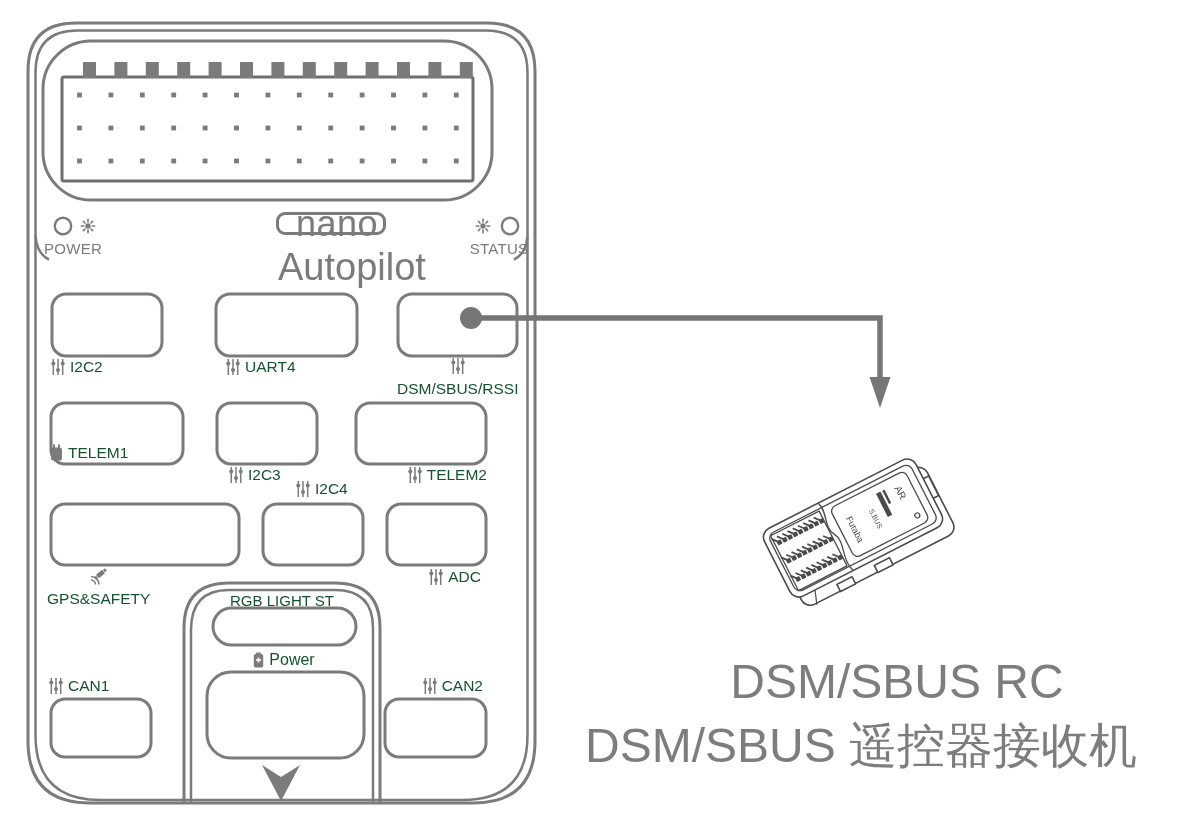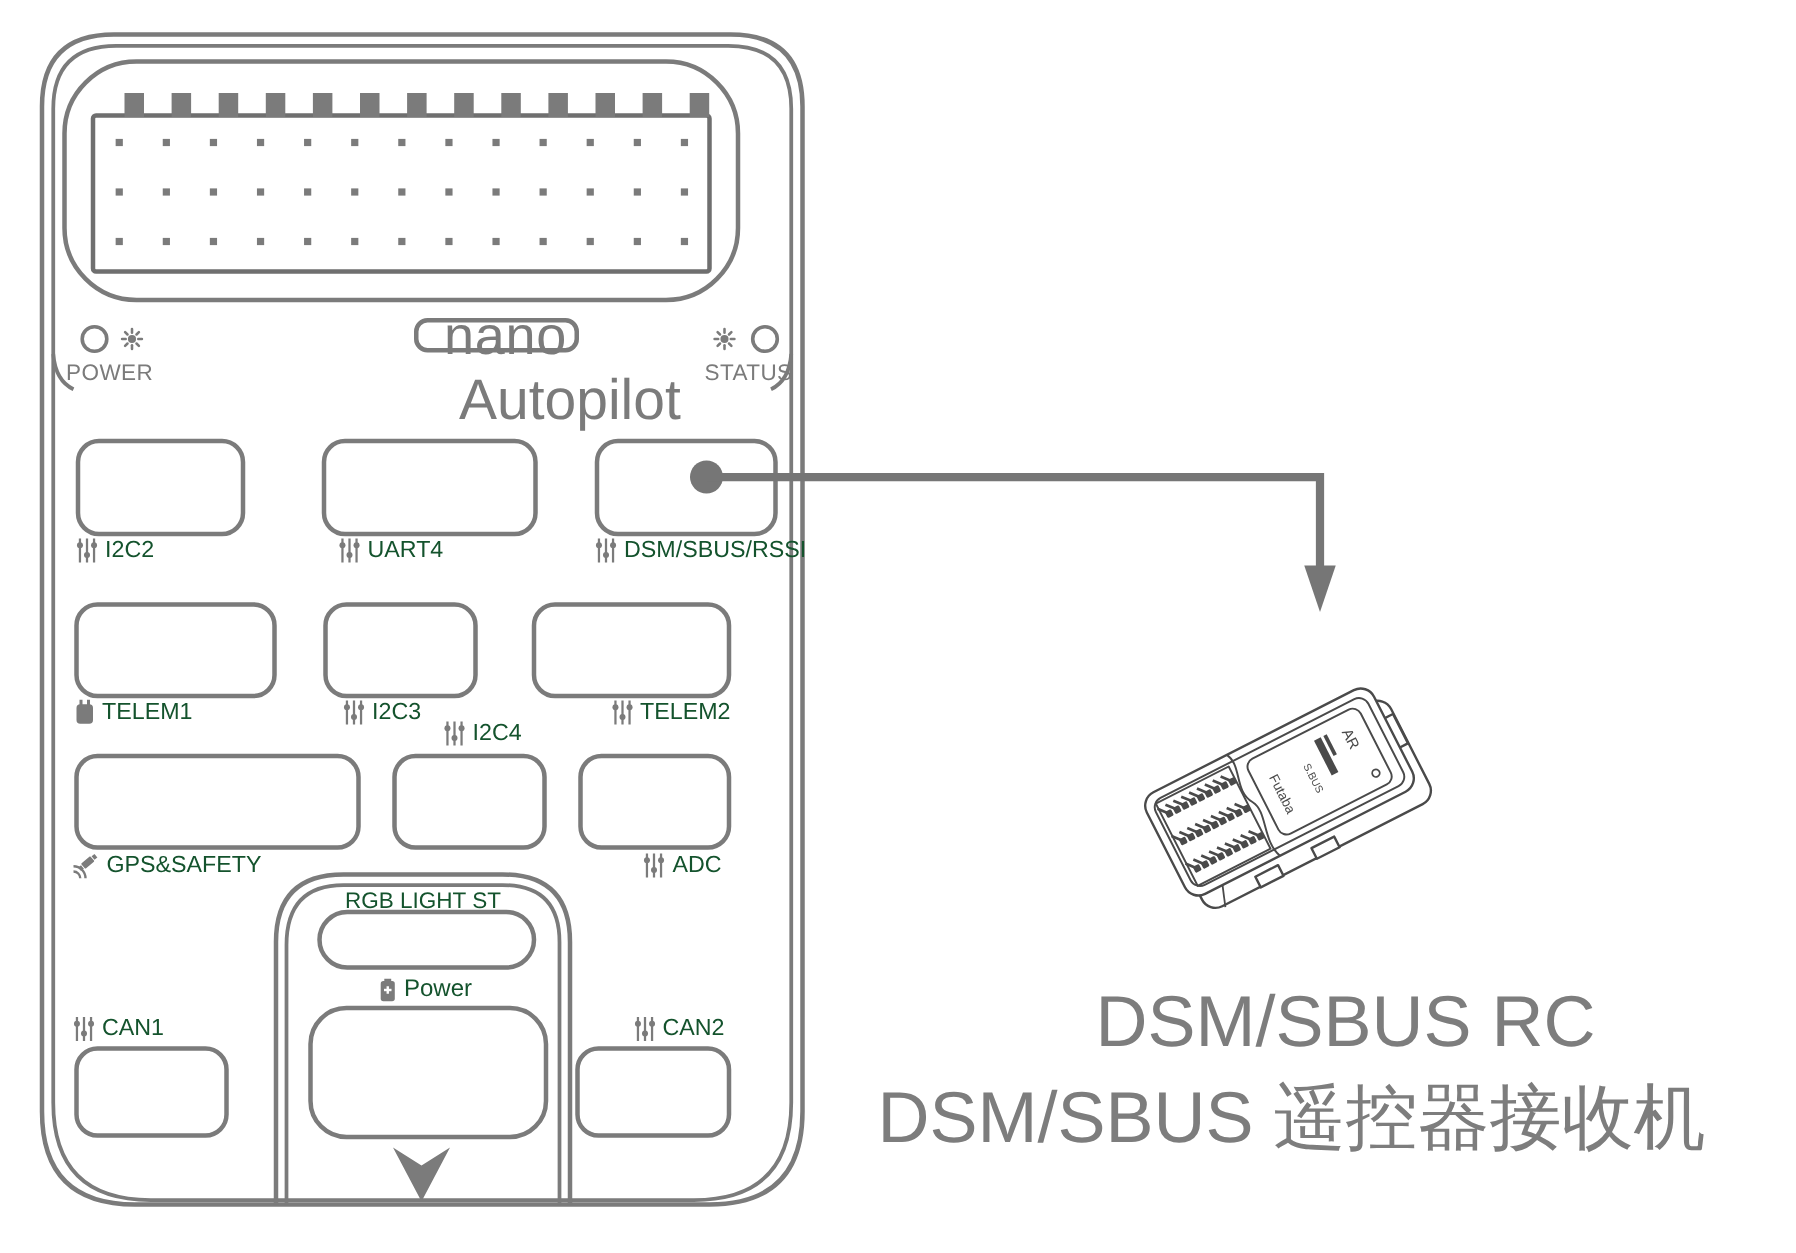--- a/index.html
+++ b/index.html
@@ -8,21 +8,21 @@
   #board-art, #receiver-art{position:absolute;left:0;top:0;}
   #receiver-art{left:748px;top:436px;}
   .txt{position:absolute;color:#7b7b7b;white-space:nowrap;}
   .plabel{position:absolute;display:flex;align-items:center;gap:5px;height:20px;
           font-size:15.5px;color:#14532d;white-space:nowrap;}
   .plabel svg{flex:0 0 auto;display:block;}
   .v5{left:134px;top:195px;font-size:97px;line-height:1;letter-spacing:-2px;font-weight:400;}
   .nano-box{position:absolute;left:276px;top:212px;width:110px;height:23px;border:3px solid #7b7b7b;
             border-radius:9px;display:flex;align-items:center;justify-content:center;box-sizing:border-box;padding-left:12px;}
   .nano-box span{font-size:36px;line-height:1;color:#7b7b7b;letter-spacing:0.5px;}
-  .autopilot{left:278px;top:248px;font-size:38px;line-height:1;margin-left:28px;}
+  .autopilot{left:278px;top:248px;font-size:38px;line-height:1;}
   .led-label{font-size:15px;letter-spacing:0.3px;text-align:center;}
   .caption{position:absolute;color:#7d7d7d;font-size:48px;line-height:1;text-align:center;width:600px;}
 </style>
 </head>
 <body>
 
 <div id="stage">
 
   <svg id="board-art" width="1197" height="835" viewBox="0 0 1197 835">
     <defs>
@@ -263,27 +263,27 @@
         <use href="#ic-sliders"></use>
       </svg>
     <span>I2C2</span>
   </div>
   <div class="plabel" style="left:226px;top:357px;">
     <svg width="14" height="18">
         <use href="#ic-sliders"></use>
       </svg>
     <span>UART4</span>
   </div>
-  <div class="plabel" style="left:397px;top:357px;">
+  <div class="plabel" style="left:397px;top:357px;flex-direction:column;">
     <svg width="14" height="18">
         <use href="#ic-sliders"></use>
       </svg>
     <span>DSM/SBUS/RSSI</span>
   </div>
-  <div class="plabel" style="left:50px;top:465px;justify-content:flex-end;">
+  <div class="plabel" style="left:50px;top:443px;justify-content:flex-end;">
     <svg width="13" height="18">
         <use href="#ic-plug"></use>
       </svg>
     <span>TELEM1</span>
   </div>
   <div class="plabel" style="left:229px;top:465px;">
     <svg width="14" height="18">
         <use href="#ic-sliders"></use>
       </svg>
     <span>I2C3</span>
@@ -293,21 +293,21 @@
         <use href="#ic-sliders"></use>
       </svg>
     <span>TELEM2</span>
   </div>
   <div class="plabel" style="left:296px;top:479px;">
     <svg width="14" height="18">
         <use href="#ic-sliders"></use>
       </svg>
     <span>I2C4</span>
   </div>
-  <div class="plabel" style="left:47px;top:567px;">
+  <div class="plabel" style="left:47px;top:567px;flex-direction:column;">
     <svg width="19" height="18">
         <use href="#ic-sat"></use>
       </svg>
     <span>GPS&amp;SAFETY</span>
   </div>
   <div class="plabel" style="right:716px;top:567px;">
     <svg width="14" height="18">
         <use href="#ic-sliders"></use>
       </svg>
     <span>ADC</span>

